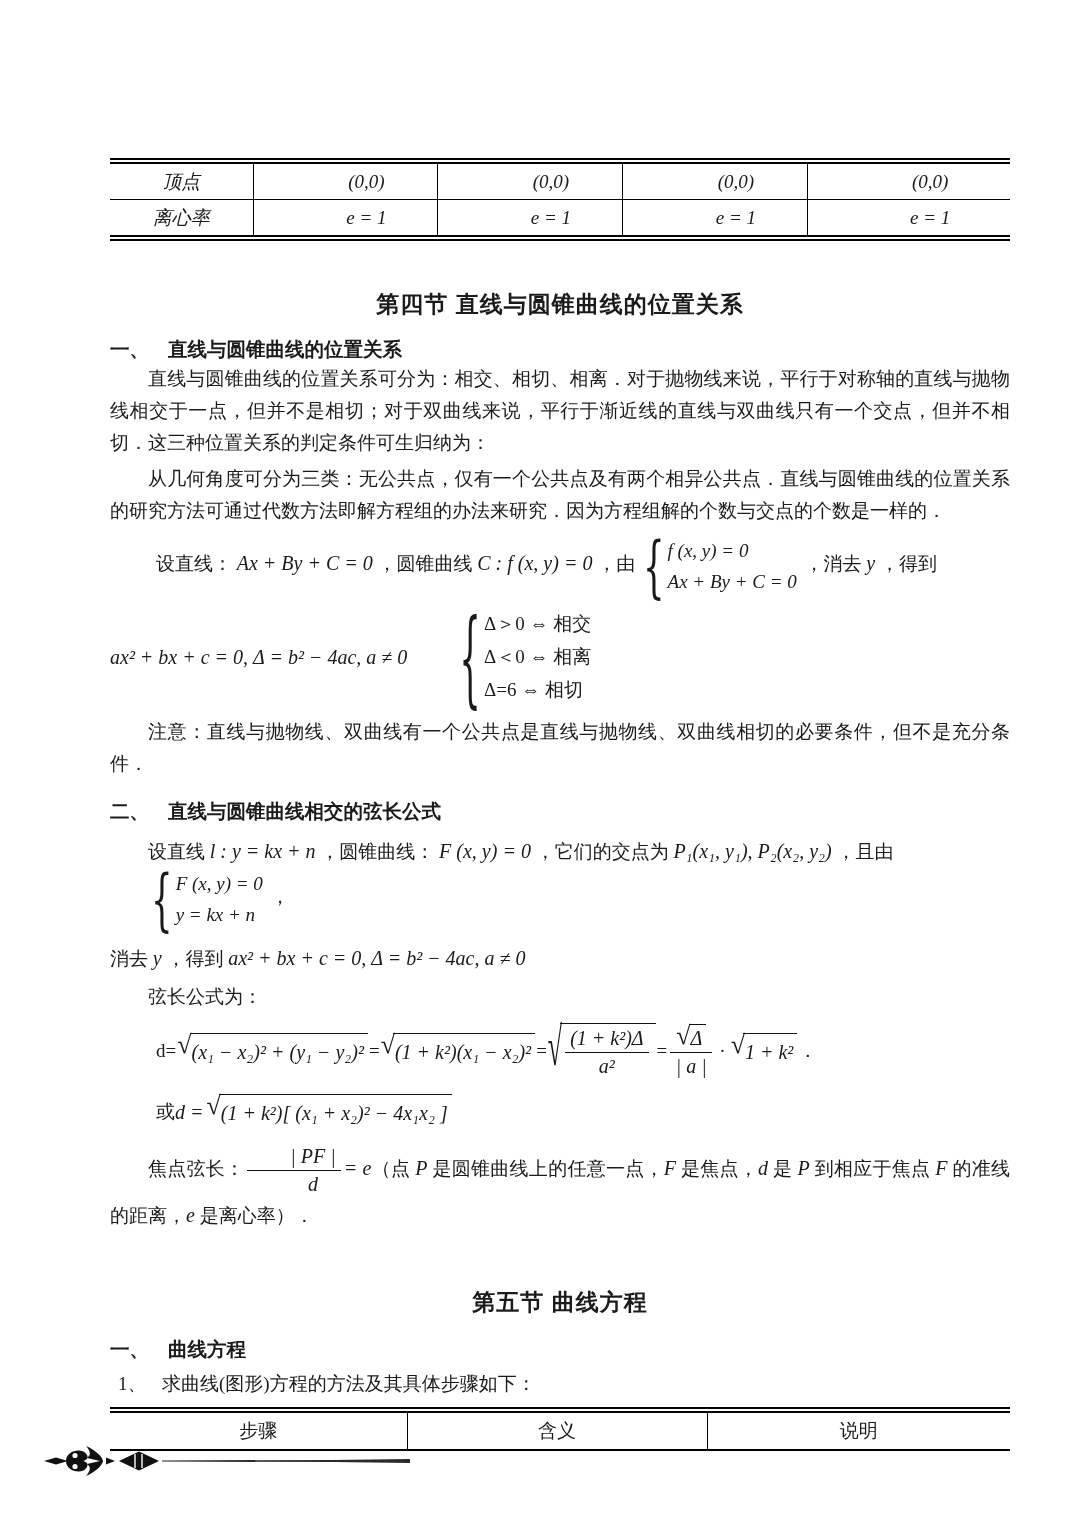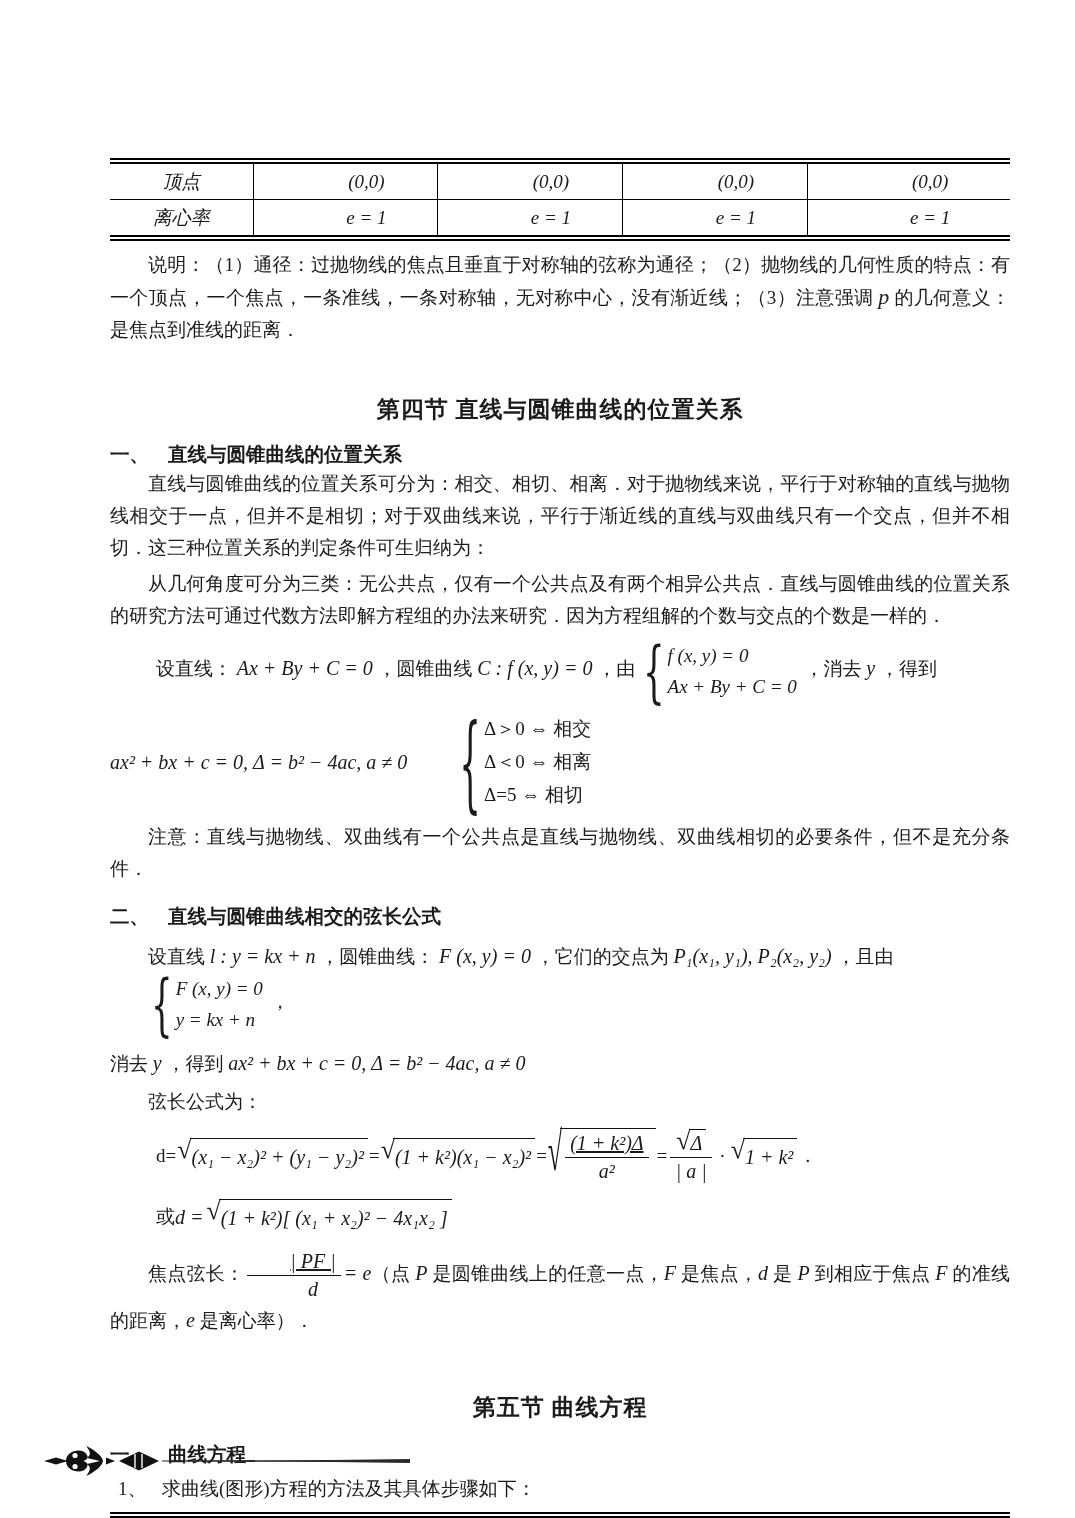--- a/index.html
+++ b/index.html
@@ -14,42 +14,42 @@
   .top-table td + td{border-left:1.6px solid #000;padding-left:43px;}
   .top-table tr:first-child td{border-bottom:1.6px solid #000;}
   .mi{font-style:italic;font-family:"Liberation Serif",serif;}
 
   .bottom-table{border-top:6px double #000;border-bottom:2px solid #000;margin-top:10px;}
   .bottom-table td{height:36px;text-align:center;font-size:19px;vertical-align:middle;padding:0;}
   .bottom-table td + td{border-left:1.6px solid #000;}
 
   
   p.body{font-size:19px;line-height:32px;text-align:justify;margin:0;text-indent:2em;}
-  .sec-title{font-family:Liberation Serif, serif;font-weight:700;
+  .sec-title{font-family:Liberation Sans, sans-serif;font-weight:700;
              font-size:23px;text-align:center;letter-spacing:1px;margin:0;}
   .heading{font-family:"Liberation Sans","DejaVu Sans",sans-serif;font-weight:700;
            font-size:19.5px;margin:0;}
   .heading .hnum{display:inline-block;width:58px;}
   .item-line{font-size:19px;margin:0;}
   .item-line .inum{display:inline-block;width:44px;padding-left:8px;}
 
   
   .math-line{font-size:19px;line-height:32px;margin:0;}
   .m{font-style:italic;font-family:"Liberation Serif",serif;font-size:20px;white-space:nowrap;}
   .rm{white-space:nowrap;}
   .sys{display:inline-flex;align-items:center;vertical-align:middle;margin:0 3px;}
   .sys .br{font-family:"DejaVu Serif",serif;display:inline-block;line-height:1;margin-right:3px;}
   .sys2 .br{font-size:34px;transform:scaleY(2.0);}
   .sys3 .br{font-size:34px;transform:scaleY(3.1);}
   .sys .lines{display:inline-flex;flex-direction:column;}
   .sys .ln{line-height:31px;white-space:nowrap;font-size:19px;}
   .sys3 .ln{line-height:33px;}
 
   .frac{display:inline-block;vertical-align:middle;text-align:center;margin:0 3px;}
-  .frac .num{display:block;border-bottom:1.6px solid #111;padding:0 5px 2px;line-height:1.15;text-decoration:underline;}
+  .frac .num{display:block;border-bottom:1.6px solid #111;padding:0 5px 2px;line-height:1.15;}
   .frac .den{display:block;padding-top:2px;line-height:1.15;}
 
   .sqrt{display:inline-flex;align-items:flex-start;vertical-align:middle;margin:0 1px;white-space:nowrap;}
   .sqrt .rad{font-size:26px;line-height:0.95;font-style:normal;}
   .sqrt .vin{border-top:1.7px solid #111;padding:2px 4px 0 2px;margin-left:-2px;}
   .sqrt.tall .rad{transform:scaleY(2.1);transform-origin:top;}
   .sqrt.tall .vin{padding-top:3px;}
 
   .ornament{position:absolute;left:42px;top:1444px;}
 </style>
@@ -77,21 +77,20 @@
     <tr>
       <td>离心率</td>
       <td class="mi">e = 1</td>
       <td class="mi">e = 1</td>
       <td class="mi">e = 1</td>
       <td class="mi">e = 1</td>
     </tr>
   </tbody>
     </table>
 
-  <p class="body" style="margin-top:8px"><span>说明：（1）通径：过抛物线的焦点且垂直于对称轴的弦称为通径；（2）抛物线的几何性质的特点：有一个顶点，一个焦点，一条准线，一条对称轴，无对称中心，没有渐近线；（3）注意强调 </span><span class="m" style="font-size:22px">p</span><span> 的几何意义：是焦点到准线的距离．</span></p>
 
   <h2 class="sec-title" style="margin-top:48px">第四节 直线与圆锥曲线的位置关系</h2>
 
   <p class="heading" style="margin-top:16px"><span class="hnum">一、</span><span>直线与圆锥曲线的位置关系</span></p>
 
   <p class="body">直线与圆锥曲线的位置关系可分为：相交、相切、相离．对于抛物线来说，平行于对称轴的直线与抛物线相交于一点，但并不是相切；对于双曲线来说，平行于渐近线的直线与双曲线只有一个交点，但并不相切．这三种位置关系的判定条件可生归纳为：</p>
   <p class="body" style="margin-top:4px">从几何角度可分为三类：无公共点，仅有一个公共点及有两个相异公共点．直线与圆锥曲线的位置关系的研究方法可通过代数方法即解方程组的办法来研究．因为方程组解的个数与交点的个数是一样的．</p>
 
   <div class="math-line" style="margin-top:8px;padding-left:46px">
     <span class="rm">设直线：</span>
@@ -111,21 +110,21 @@
     <span class="rm">，得到</span>
   </div>
 
   <div class="math-line" style="margin-top:10px;display:flex;align-items:center">
     <span class="m">ax² + bx + c = 0, Δ = b² − 4ac, a ≠ 0</span>
     <span class="sys sys3" style="margin-left:52px">
         <span class="br">{</span>
         <span class="lines">
           <span class="ln">Δ＞0 ⇔ 相交</span>
           <span class="ln">Δ＜0 ⇔ 相离</span>
-          <span class="ln">Δ=5 ⇔ 相切</span>
+          <span class="ln">Δ=6 ⇔ 相切</span>
         </span>
       </span>
   </div>
 
   <p class="body" style="margin-top:10px">注意：直线与抛物线、双曲线有一个公共点是直线与抛物线、双曲线相切的必要条件，但不是充分条件．</p>
 
   <p class="heading" style="margin-top:18px"><span class="hnum">二、</span><span>直线与圆锥曲线相交的弦长公式</span></p>
 
   <div class="math-line" style="margin-top:10px;padding-left:38px">
     <span class="rm">设直线 </span>

